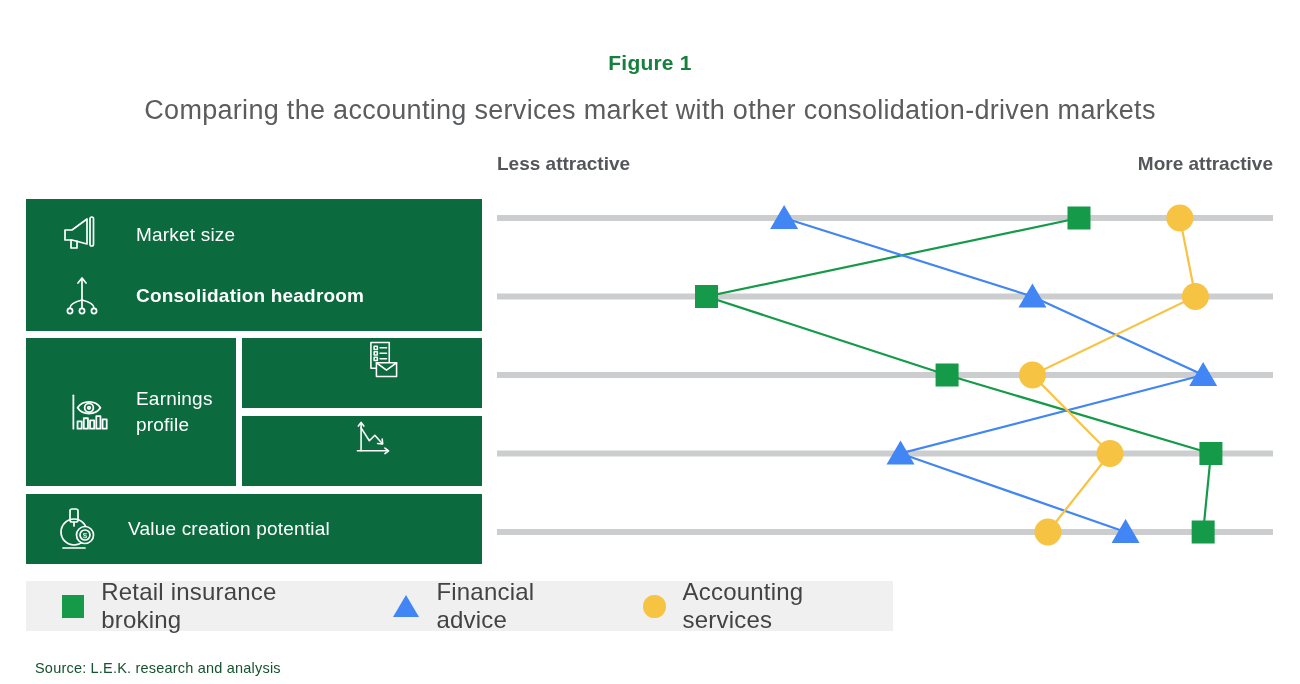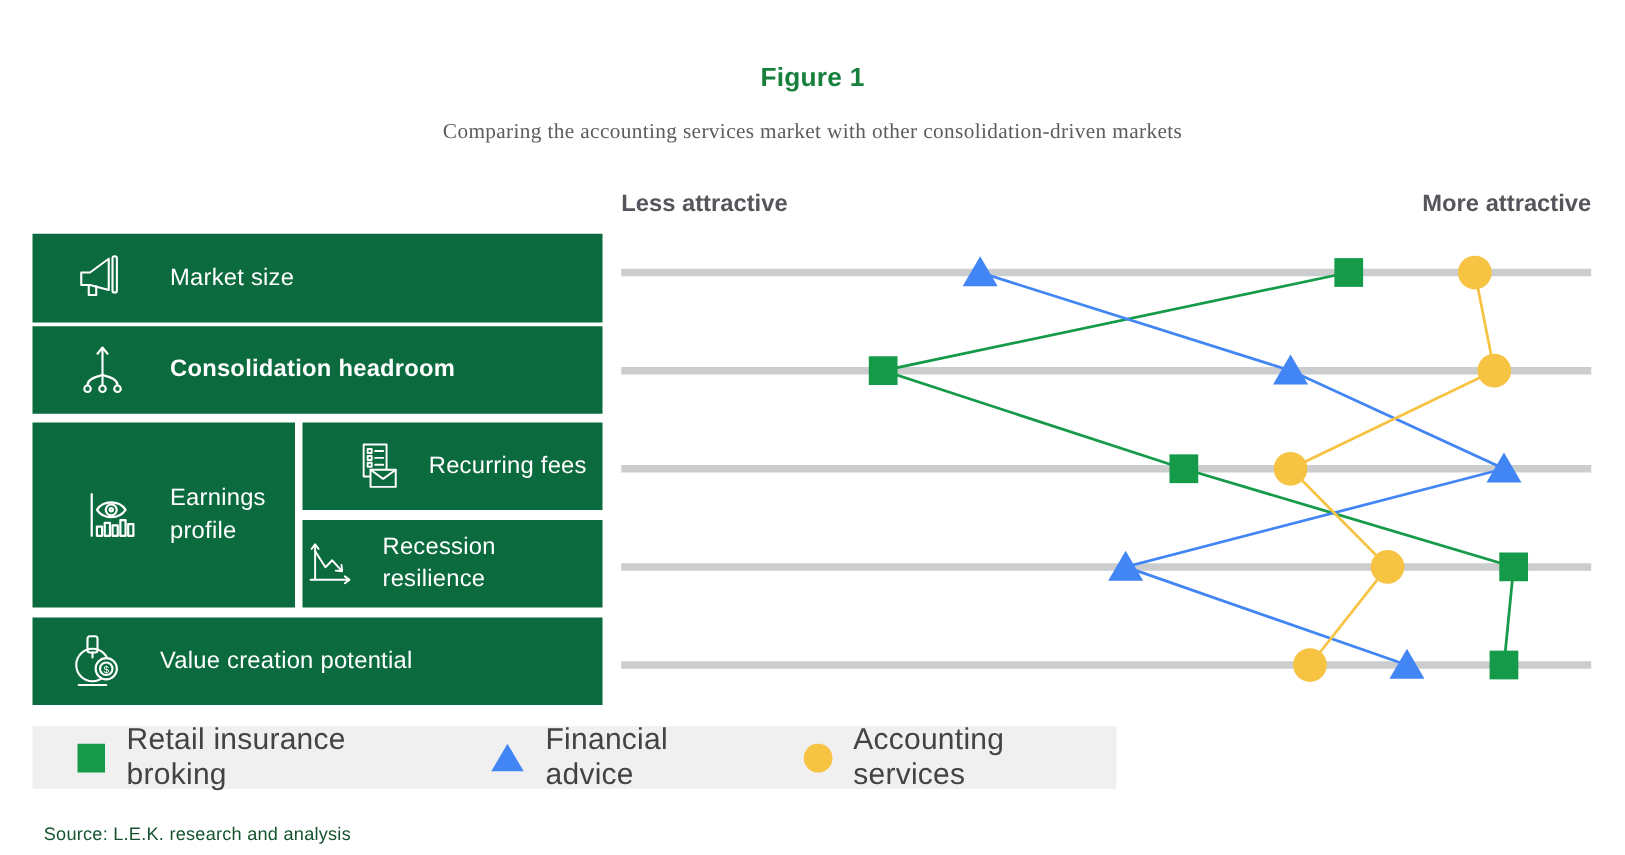--- a/index.html
+++ b/index.html
@@ -3,36 +3,36 @@
 <meta charset="utf-8">
 <style>
   * { margin:0; padding:0; box-sizing:border-box; }
   html,body { background:#ffffff; }
   body { font-family:"Liberation Sans", sans-serif; }
   .canvas { position:relative; width:1300px; height:684px; background:#fff; overflow:hidden;margin-top:23px; }
 
   .fig-label { position:absolute; top:28px; left:0; width:1300px; text-align:center;
     font-size:21px; font-weight:700; color:var(--fig-green,#16803c); letter-spacing:.2px; }
   .fig-title { position:absolute; top:72px; left:0; width:1300px; text-align:center;
-    font-size:17px; font-weight:400; color:#5b5c5e; letter-spacing:.3px;font-family:Liberation Serif, serif; }
+    font-size:27px; font-weight:400; color:#5b5c5e; letter-spacing:.3px; }
 
   .axis-label { position:absolute; top:130px; font-size:19px; font-weight:700; color:#54565b; }
   .axis-label.left  { left:497px; }
   .axis-label.right { right:27px; text-align:right; }
 
   .panel { position:absolute; left:26px; top:160px; width:456px; height:381px; }
   .gbox { position:absolute; background:var(--panel-green,#0b6b3e); color:#fff;
     display:flex; align-items:center; }
   .gbox .icon { flex:0 0 auto; display:flex; align-items:center; justify-content:center; }
   .gbox .lbl { font-size:19px; line-height:1.35; letter-spacing:.2px; }
-  .box-1 { left:0; top:4px;   width:456px; height:71px; padding-left:32px; gap:30px; }
+  .box-1 { left:0; top:16px;   width:456px; height:71px; padding-left:32px; gap:30px; }
   .box-2 { left:0; top:78px; width:456px; height:70px; padding-left:32px; gap:30px;font-weight:bold; }
   .box-earnings  { left:0;     top:155px; width:210px; height:148px; padding-left:38px; gap:22px; }
-  .box-recurring { left:216px; top:155px; width:240px; height:70px;  padding-left:37px; gap:20px; }
-  .box-recession { left:216px; top:233px; width:240px; height:70px;  gap:20px; }
+  .box-recurring { left:216px; top:155px; width:240px; height:70px;  padding-left:37px; gap:20px;flex-direction:column; }
+  .box-recession { left:216px; top:233px; width:240px; height:70px;  padding-left:22px; gap:20px;flex-direction:column; }
   .box-4 { left:0; top:311px; width:456px; height:70px; padding-left:28px; gap:26px; }
 
   .icon svg { stroke:#fff; fill:none; stroke-width:1.7; stroke-linecap:round; stroke-linejoin:round; }
 
   #comparison-chart-svg { position:absolute; left:497px; top:155px; width:776px; height:395px; overflow:visible; }
 
   .legend { position:absolute; left:26px; top:558px; width:867px; height:50px;
     background:var(--legend-bg,#f0f0f0); display:flex; align-items:center; padding-left:36px; gap:38px; }
   .legend-item { display:flex; align-items:center; gap:17px; }
   .legend-item .lg-label { font-size:24px; color:#424345; letter-spacing:.2px; }

